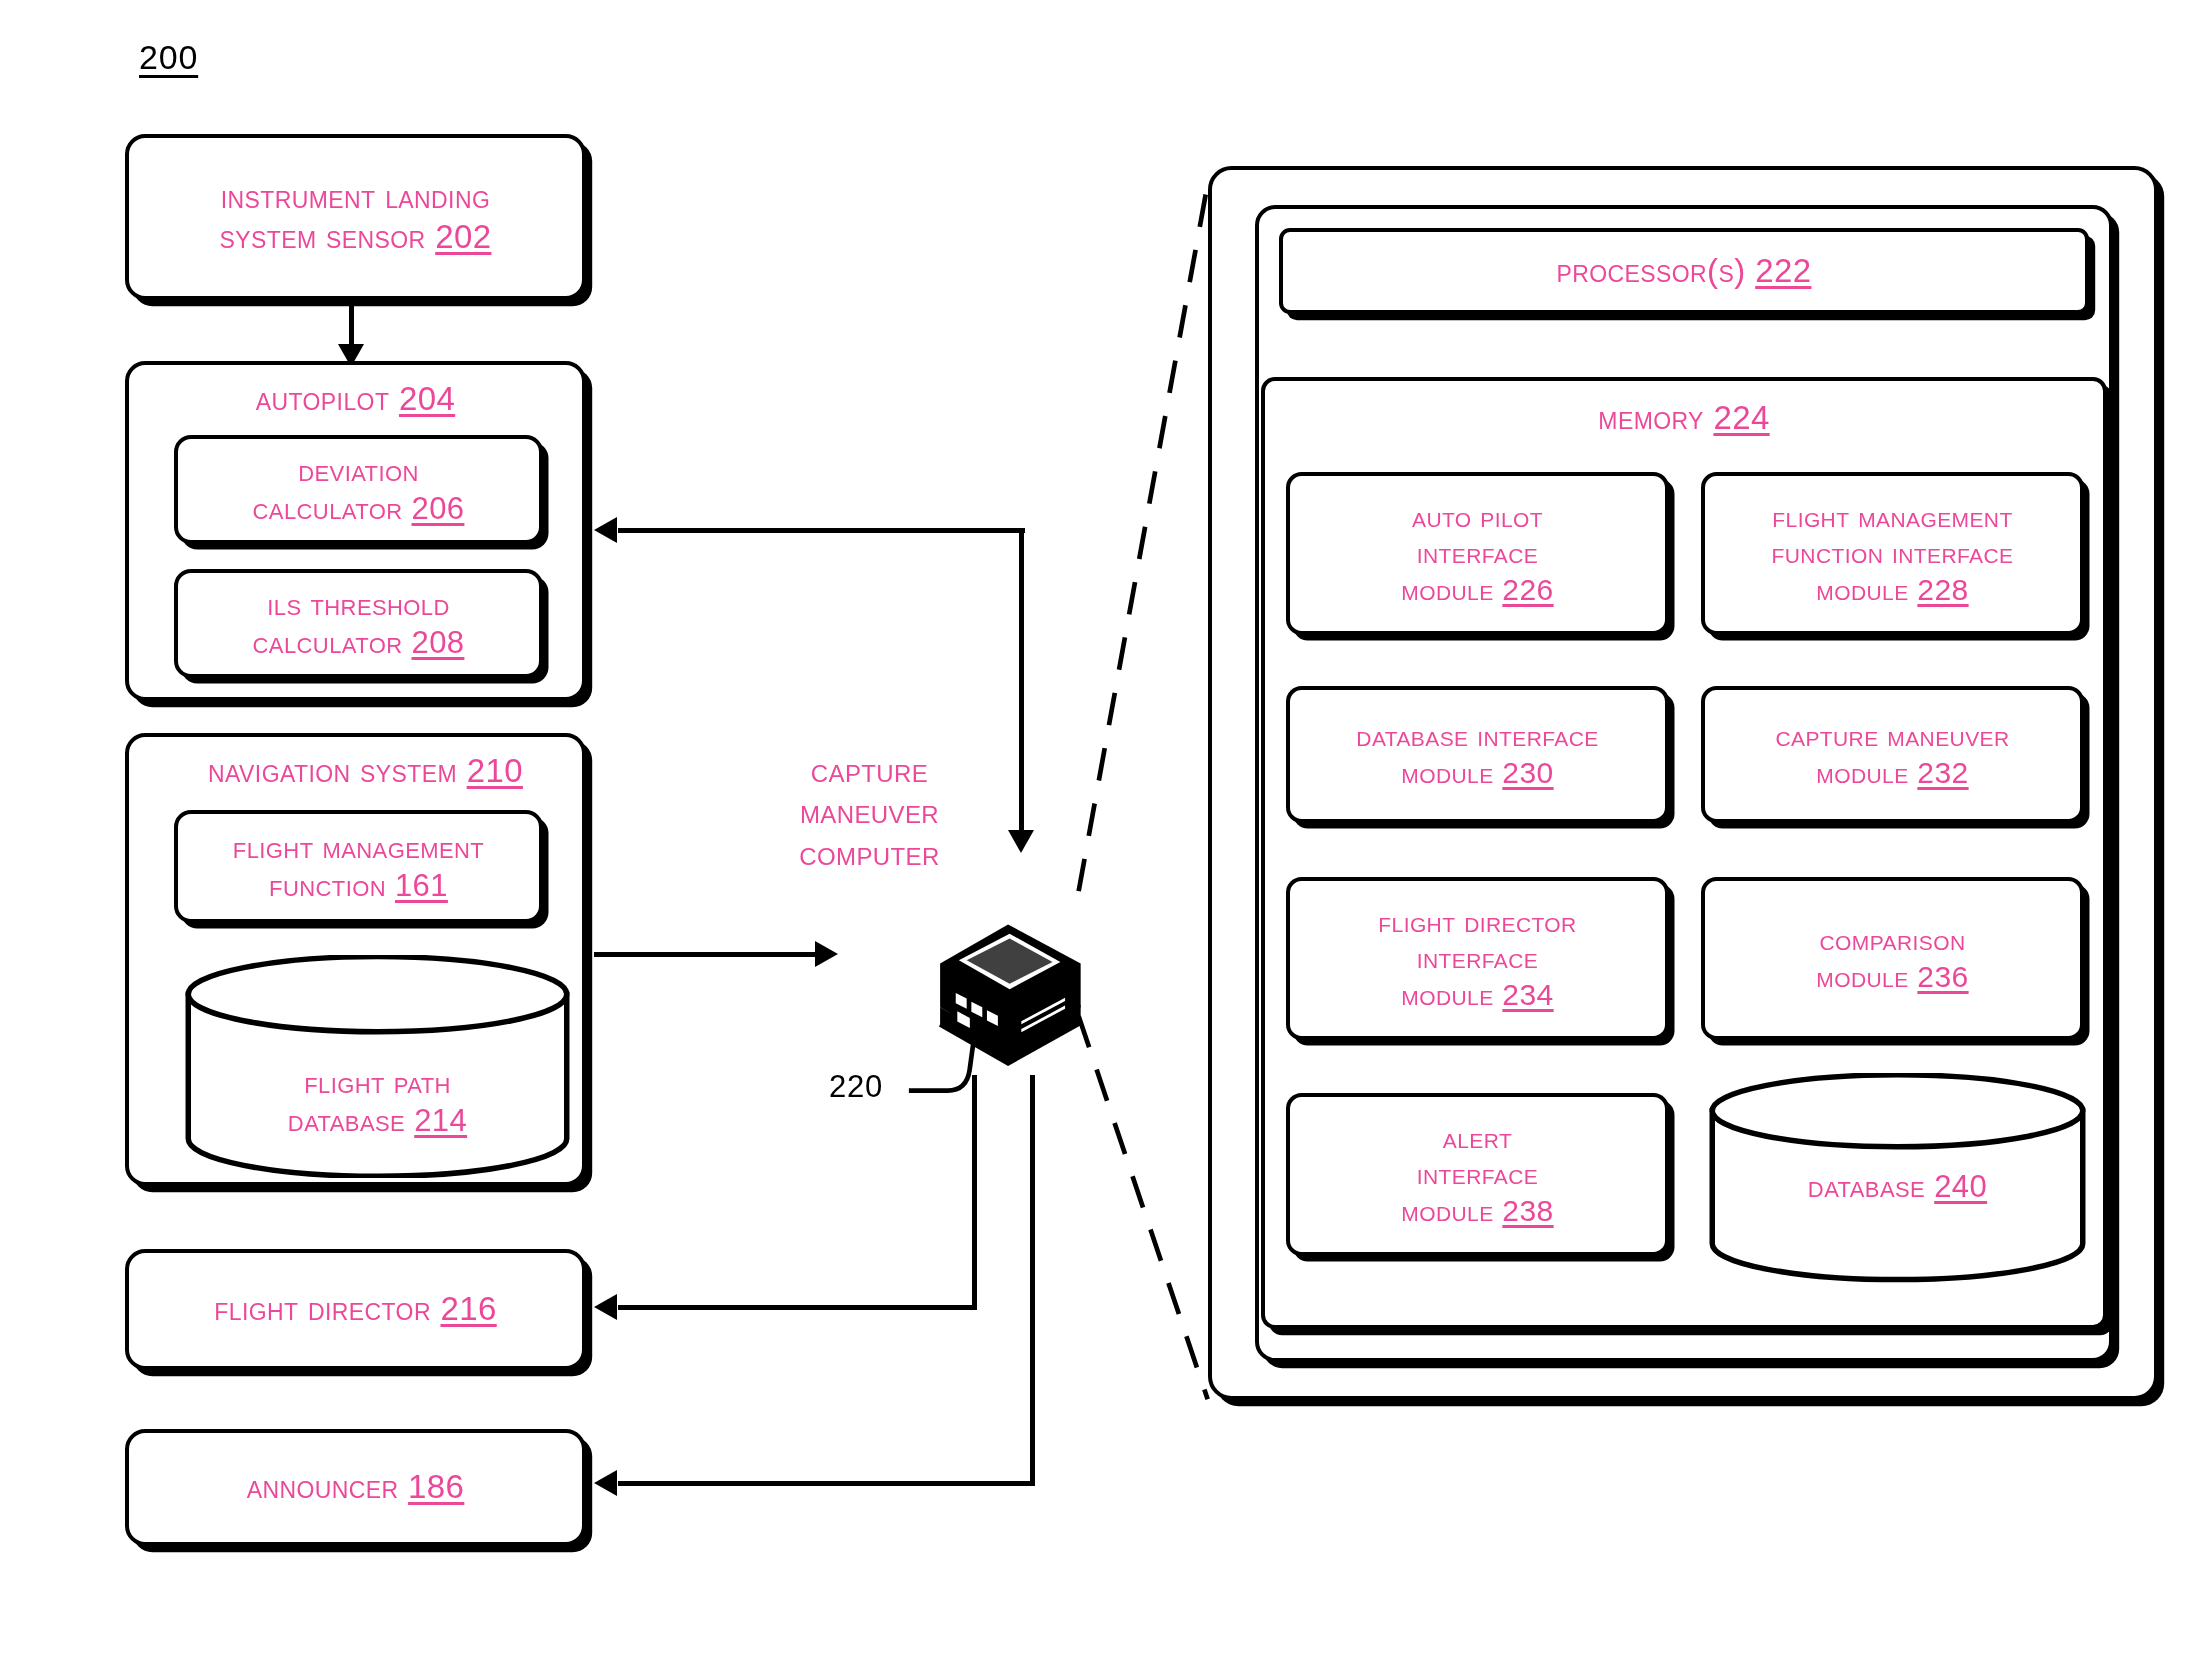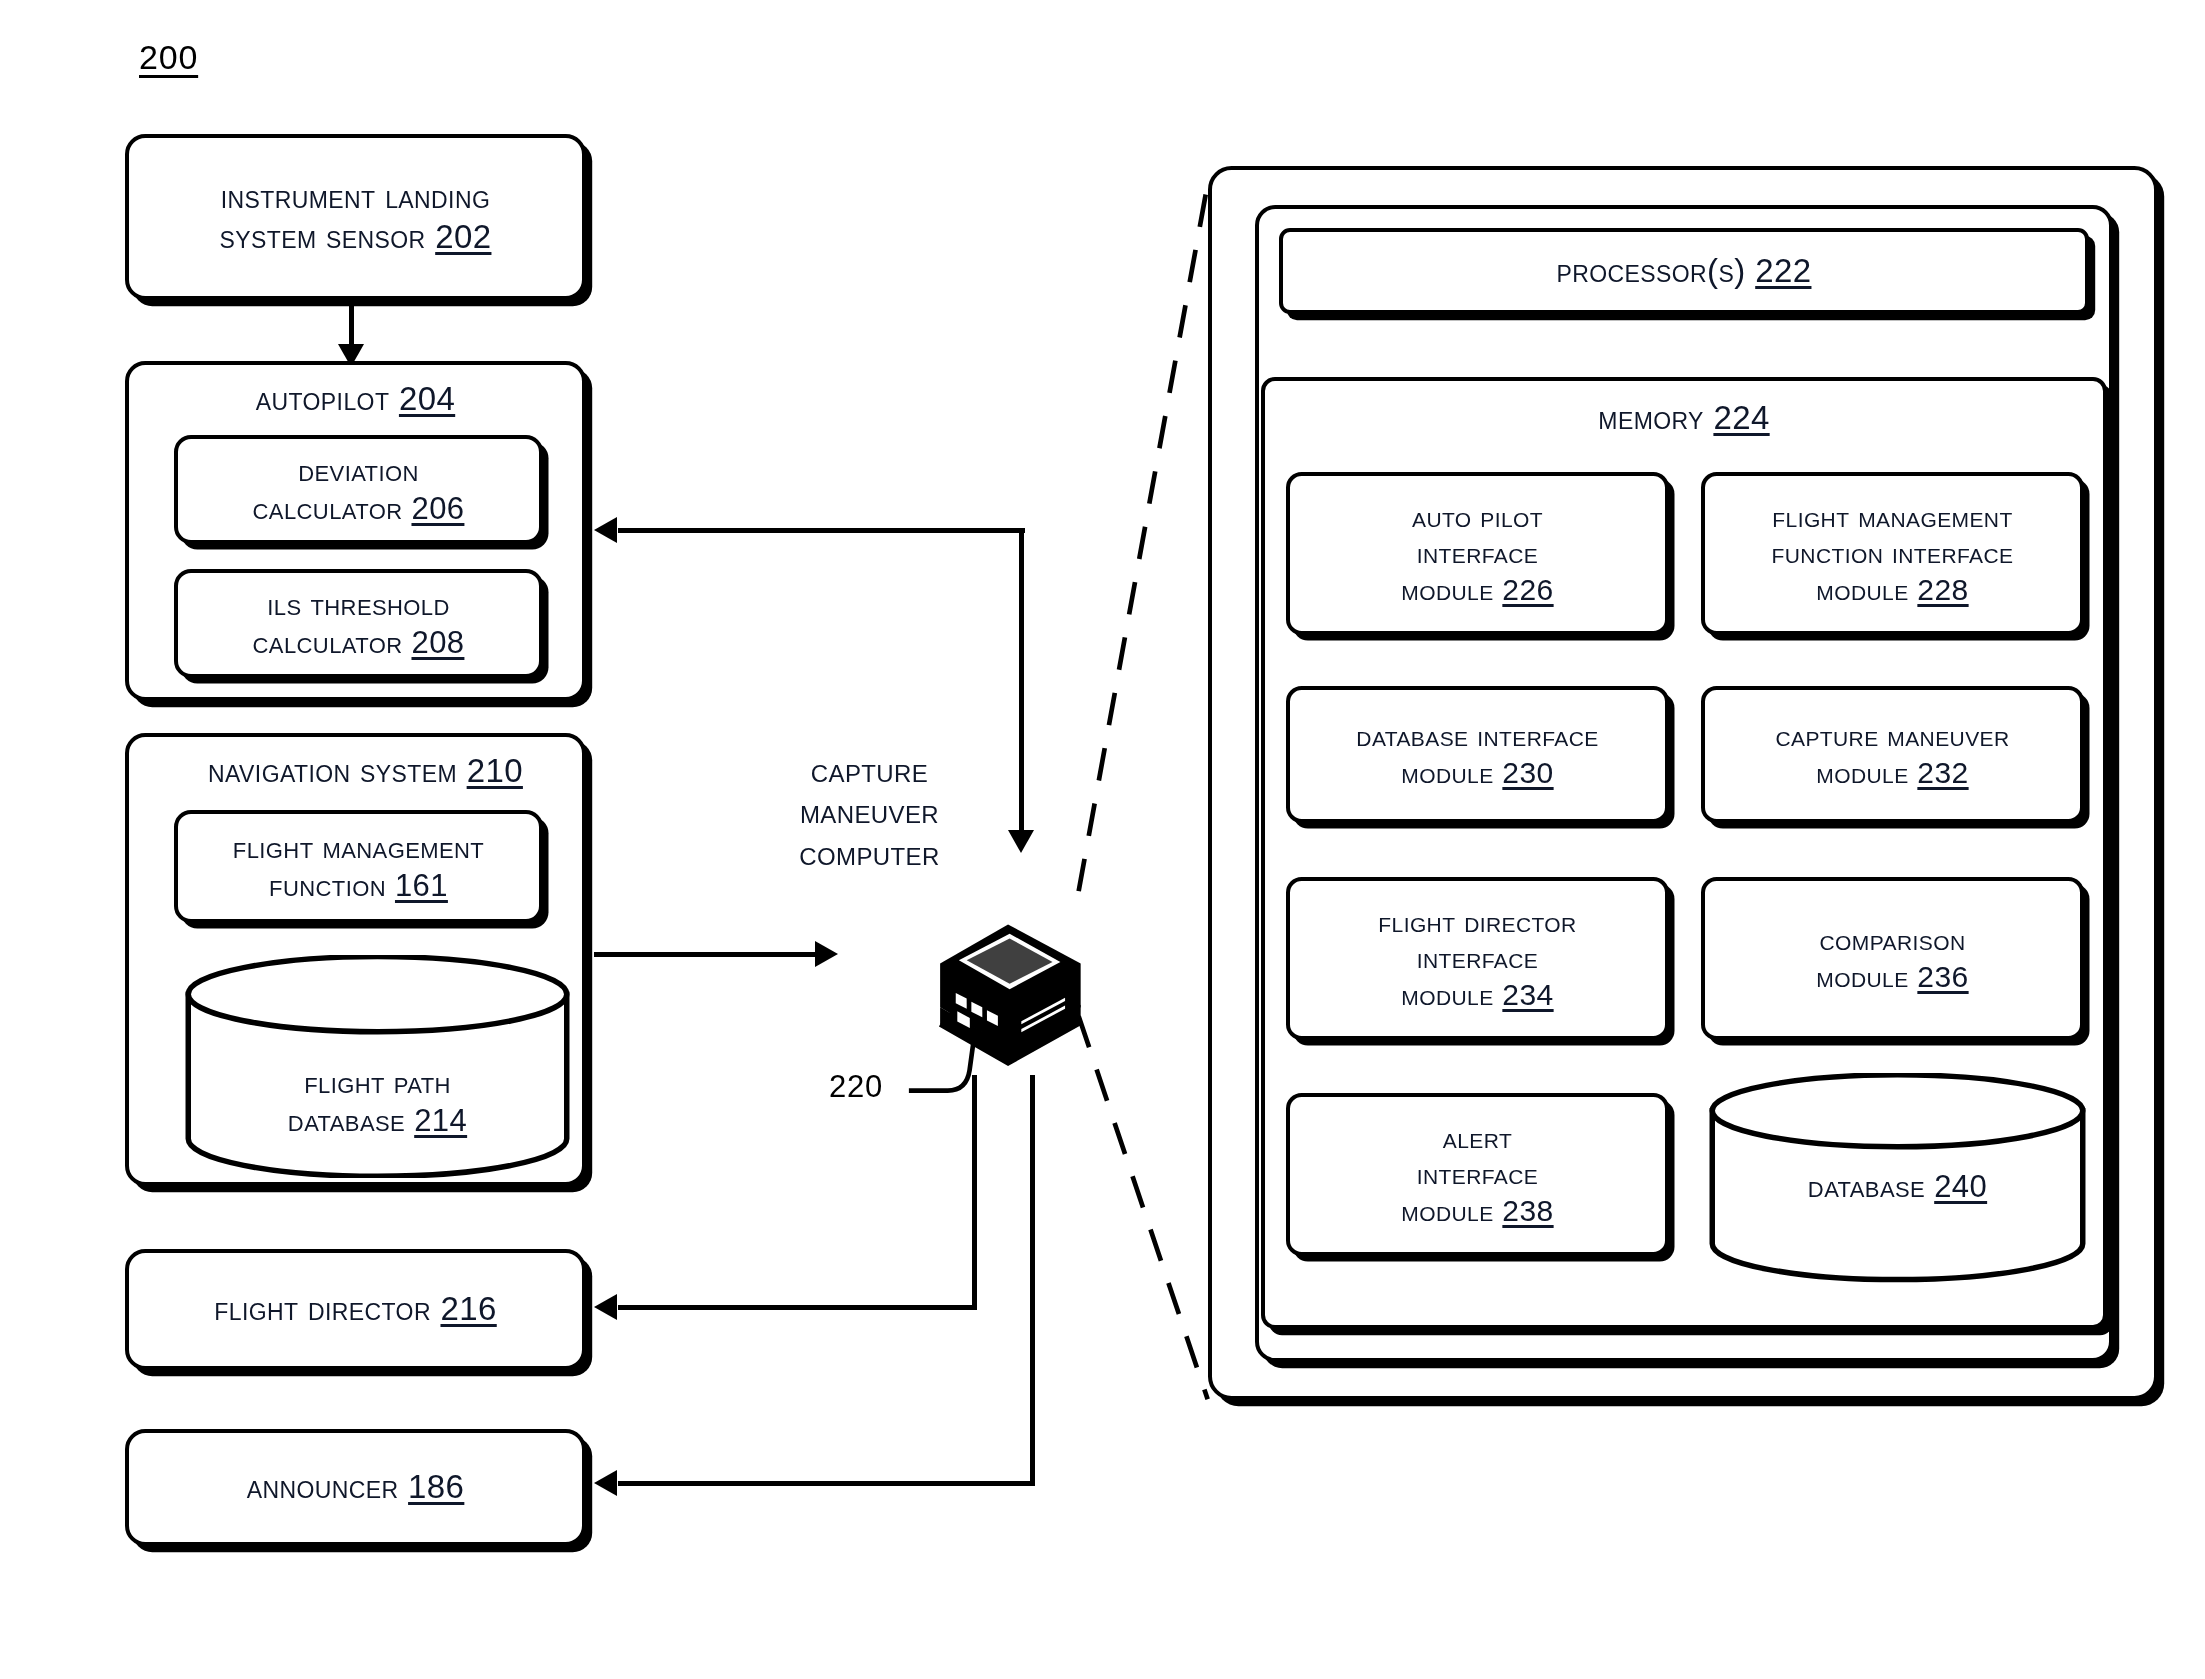--- a/index.html
+++ b/index.html
@@ -20,21 +20,21 @@
   }
 
   
   .sc {
     font-variant: small-caps;
     text-transform: lowercase;
     font-weight: 400;
     letter-spacing: 0.4px;
     line-height: 1.22;
     text-align: center;
-    color: #0f172a;
+    color: #ec4899;
   }
   .num {
     font-variant: normal;
     text-transform: none;
     text-decoration: underline;
     text-underline-offset: 3.9px;
     text-decoration-thickness: 3.1px;
   }
 
   

